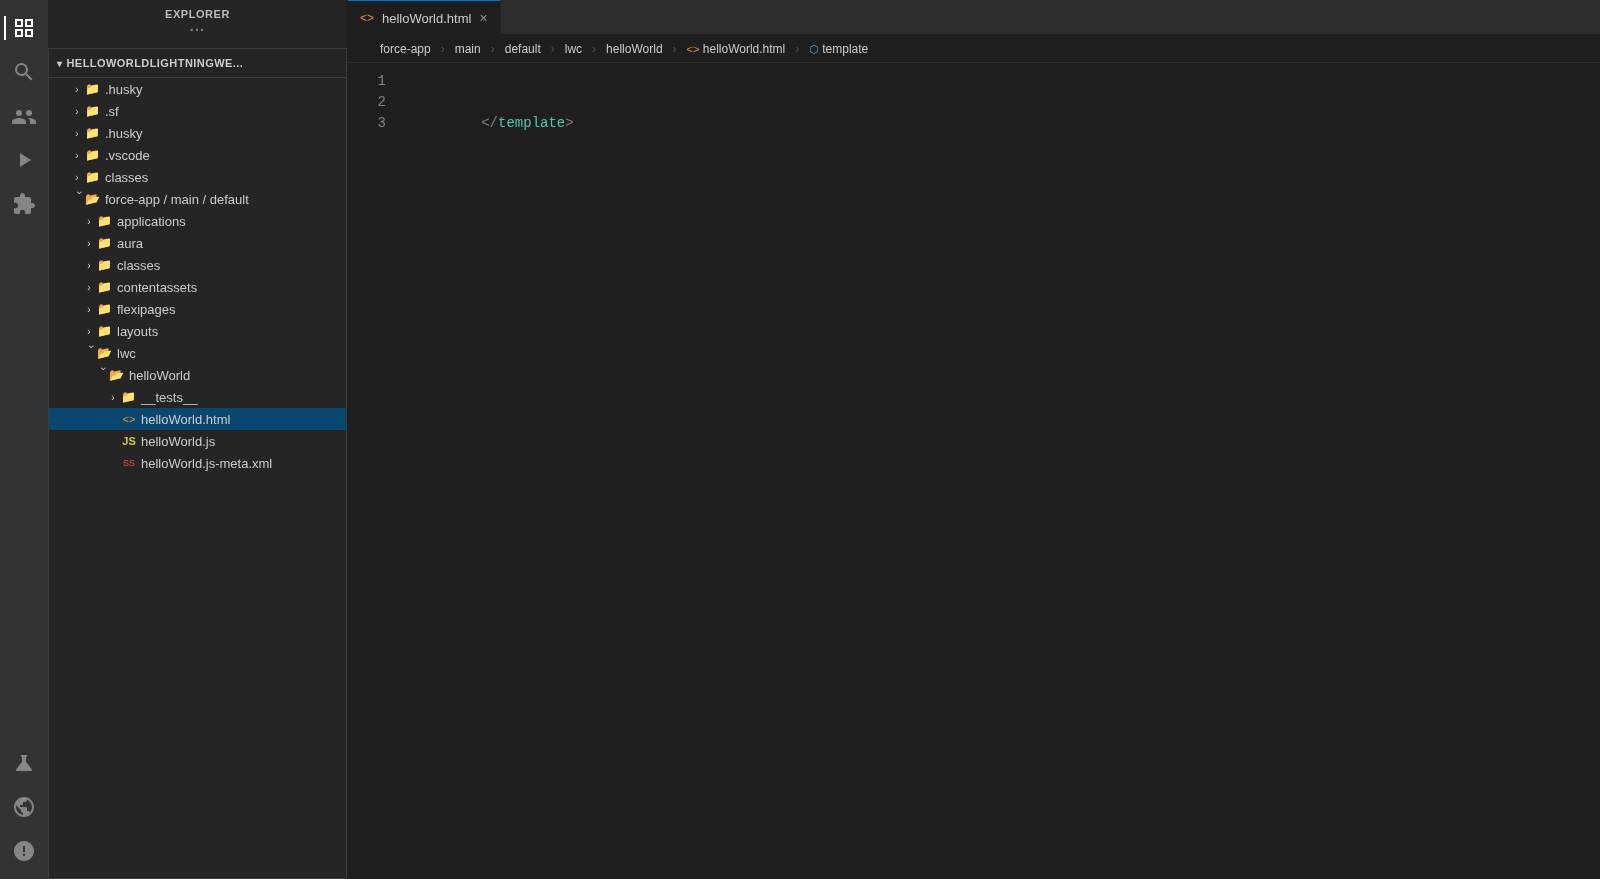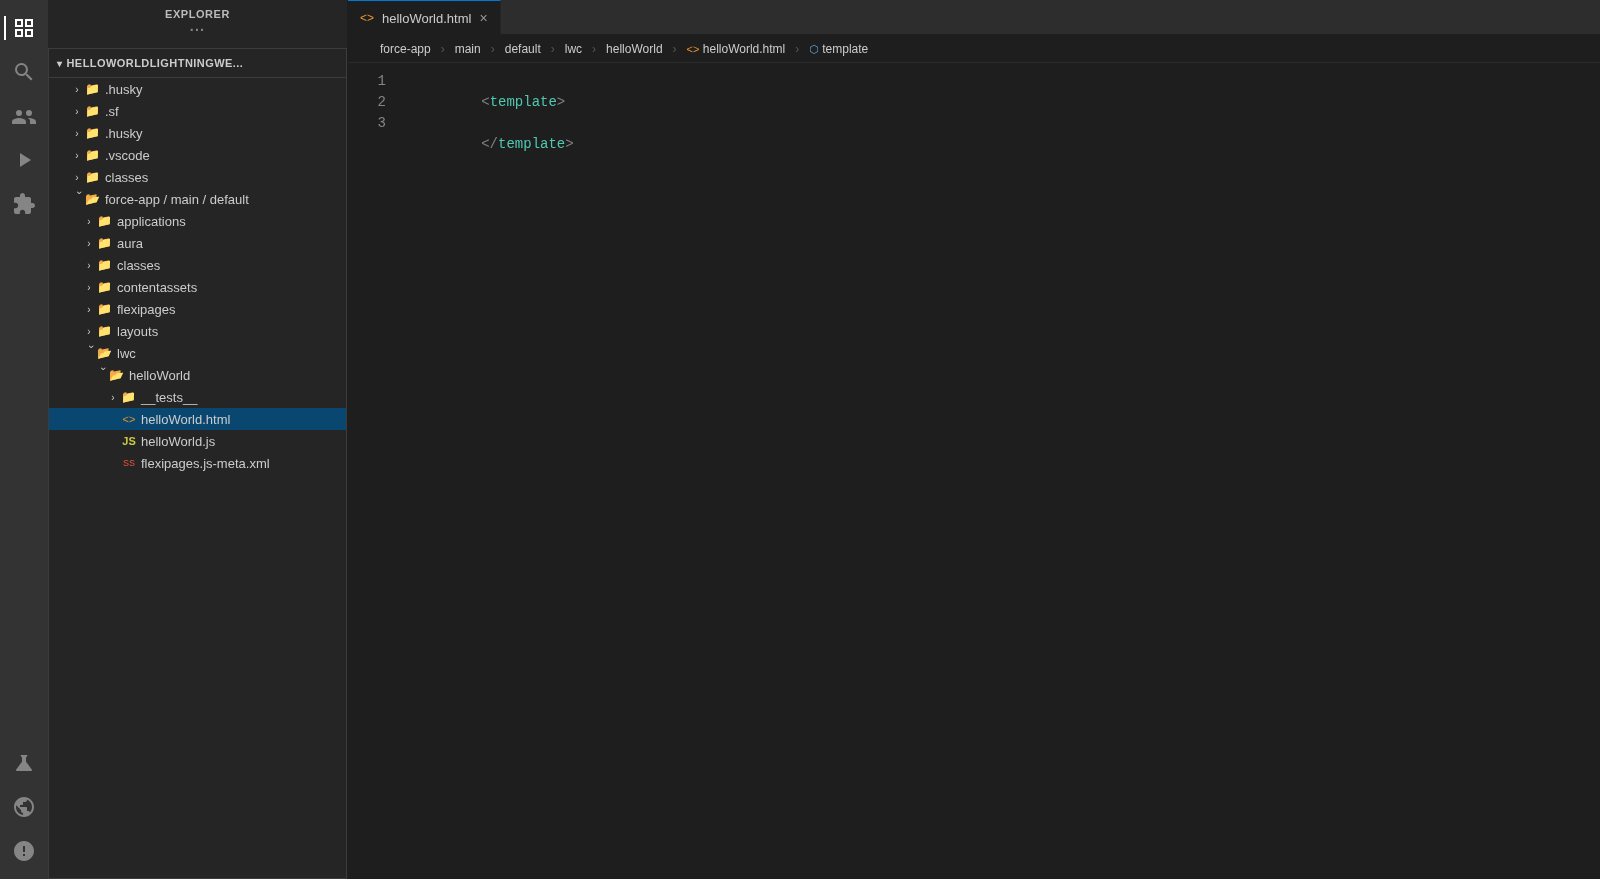--- a/index.html
+++ b/index.html
@@ -441,21 +441,21 @@
       <span class="tree-label">helloWorld.html</span>
     </div>
     <div class="tree-item indent-4">
       <span class="tree-arrow" style="color:transparent;">›</span>
       <span class="tree-icon" style="color:#cbcb41; font-size:11px; font-weight:bold;">JS</span>
       <span class="tree-label">helloWorld.js</span>
     </div>
     <div class="tree-item indent-4">
       <span class="tree-arrow" style="color:transparent;">›</span>
       <span class="tree-icon" style="color:#f05138; font-size:9px;">SS</span>
-      <span class="tree-label">flexipages.js-meta.xml</span>
+      <span class="tree-label">helloWorld.js-meta.xml</span>
     </div>
   </div>
 </div>
 
 <div class="editor-area">
 
   <div class="tab-bar">
     <div class="tab active">
       <span class="tab-icon">&lt;&gt;</span>
       <span>helloWorld.html</span>
@@ -485,22 +485,19 @@
     </span>
   </div>
 
   <div class="code-editor">
     <div class="line-numbers">
       <span class="line-number">1</span>
       <span class="line-number">2</span>
       <span class="line-number">3</span>
     </div>
     <div class="code-content">
-      <div class="code-line">
-        <span class="tag-bracket">&lt;</span><span class="tag-name">template</span><span class="tag-bracket">&gt;</span>
-      </div>
       <div class="code-line"></div>
       <div class="code-line">
         <span class="tag-bracket">&lt;/</span><span class="tag-name">template</span><span class="tag-bracket">&gt;</span>
       </div>
     </div>
   </div>
 </div>
 
 </body></html>

